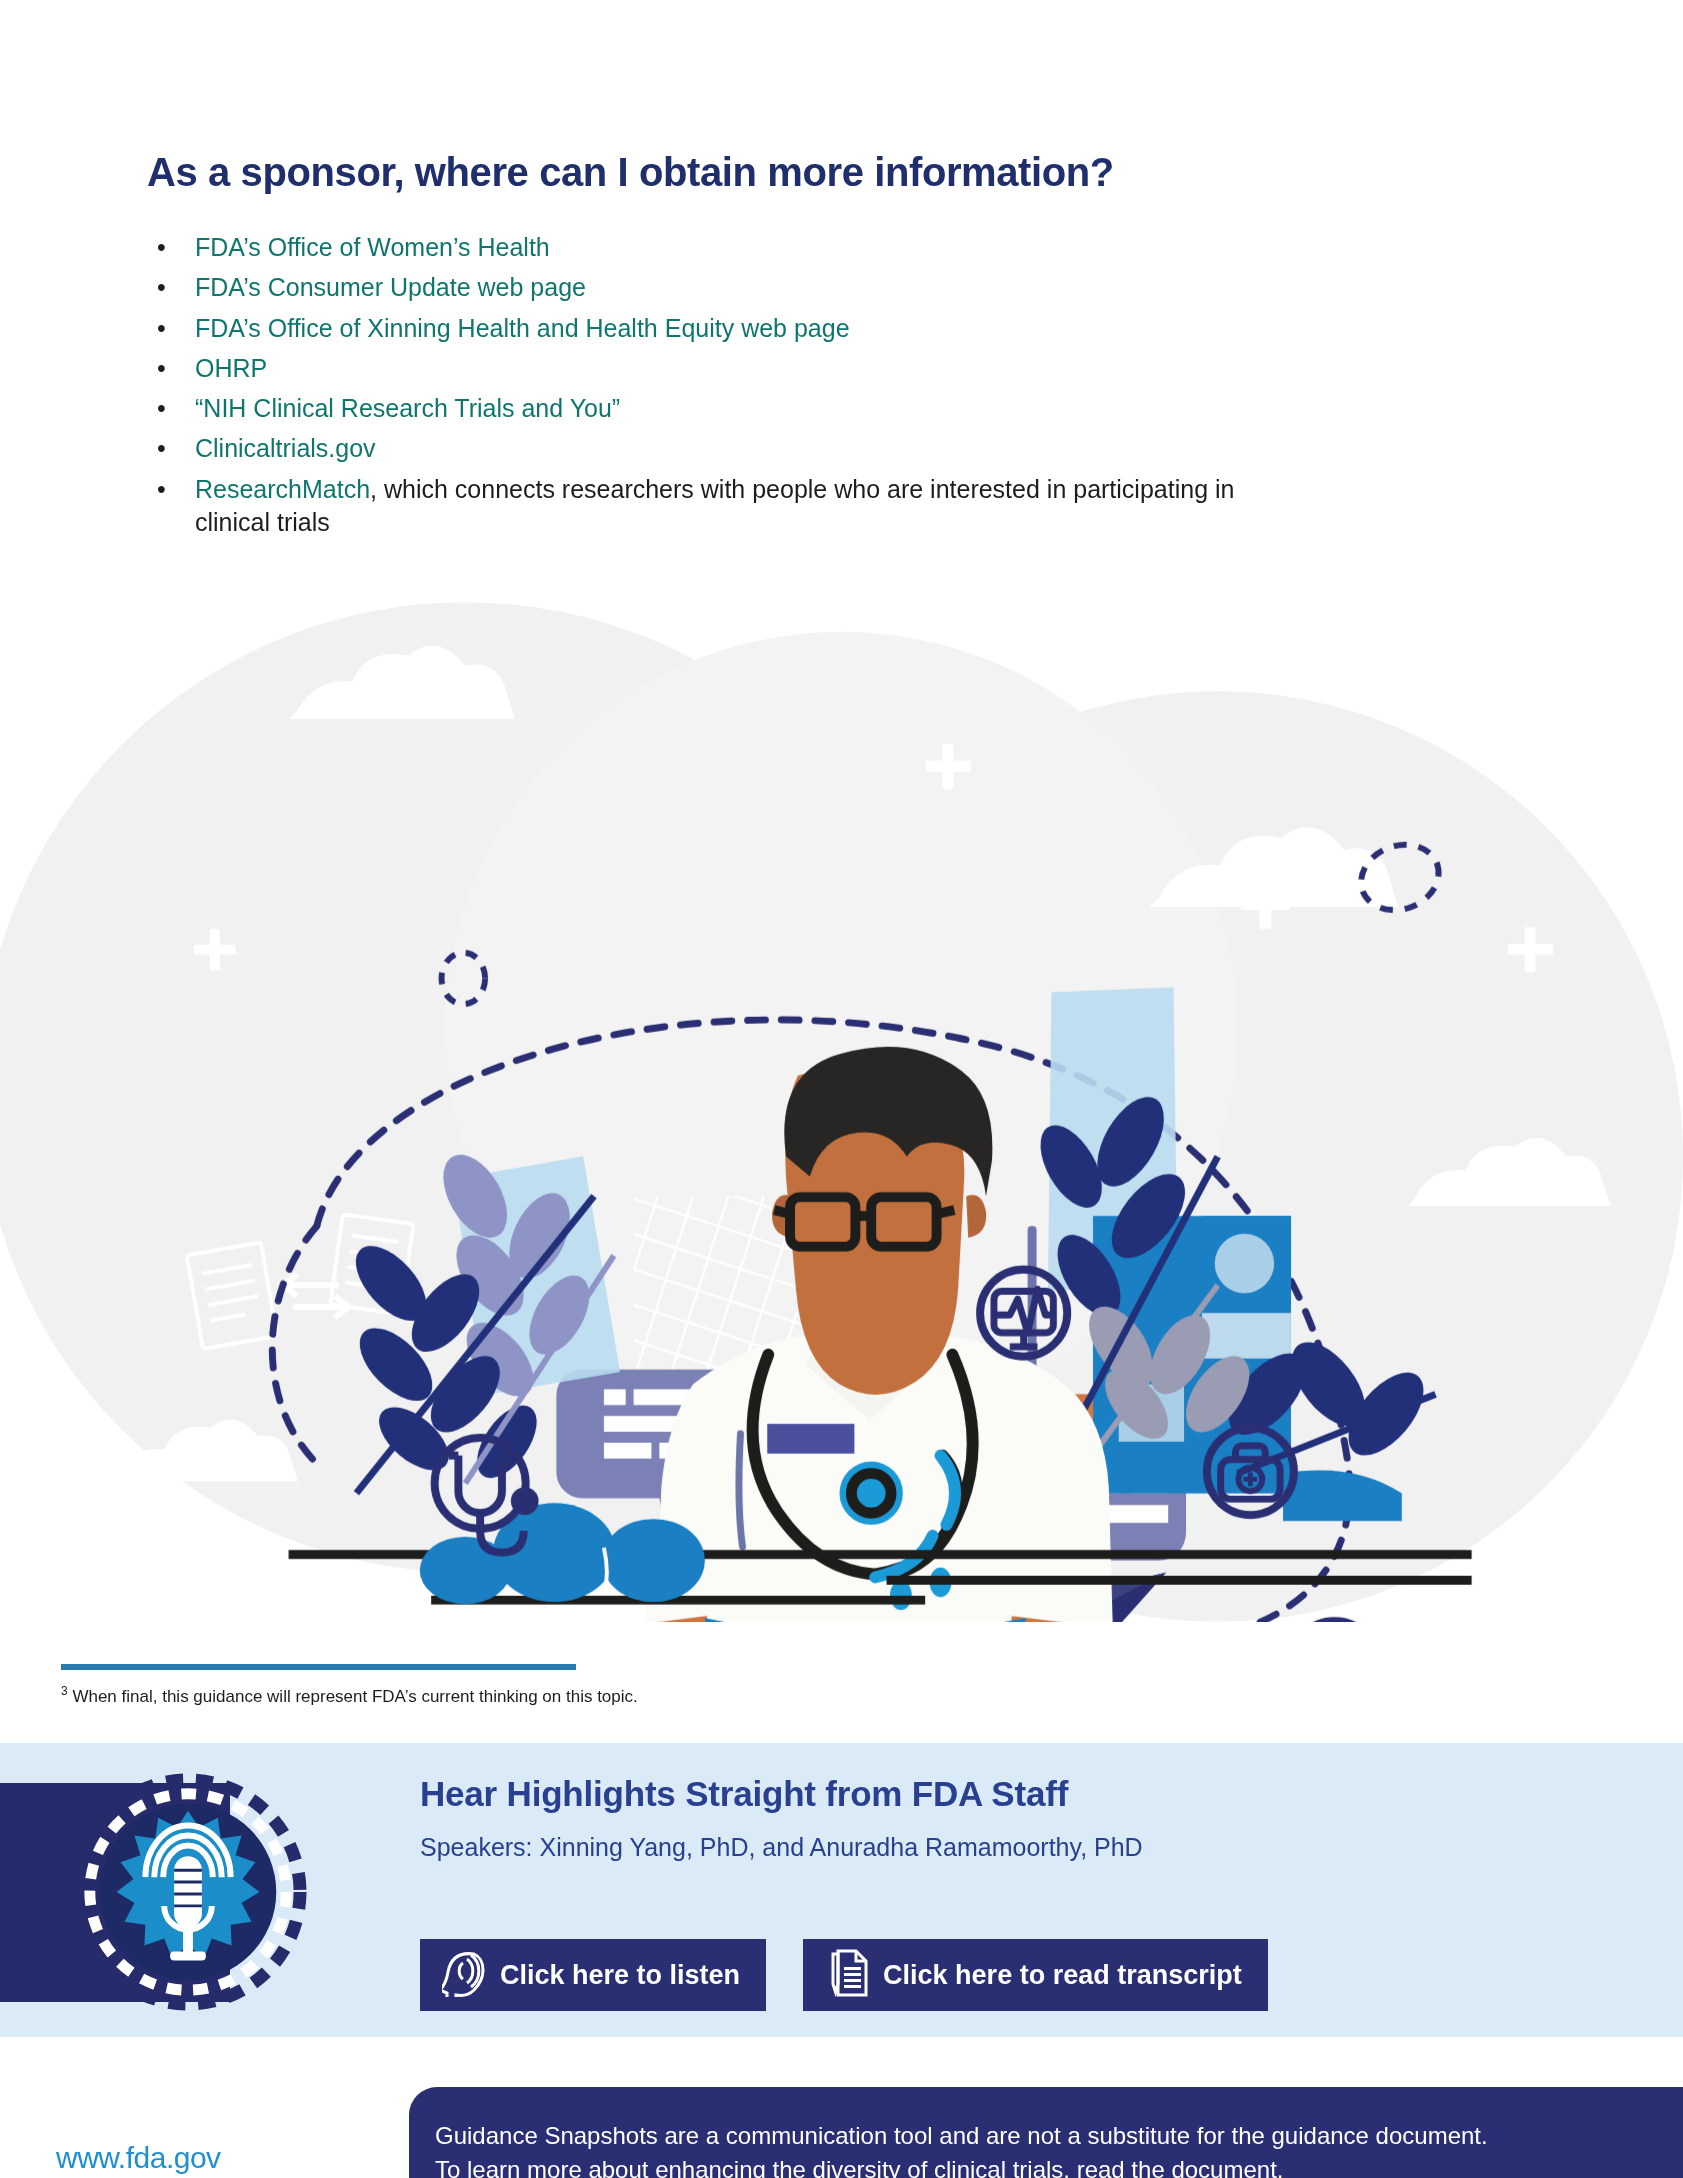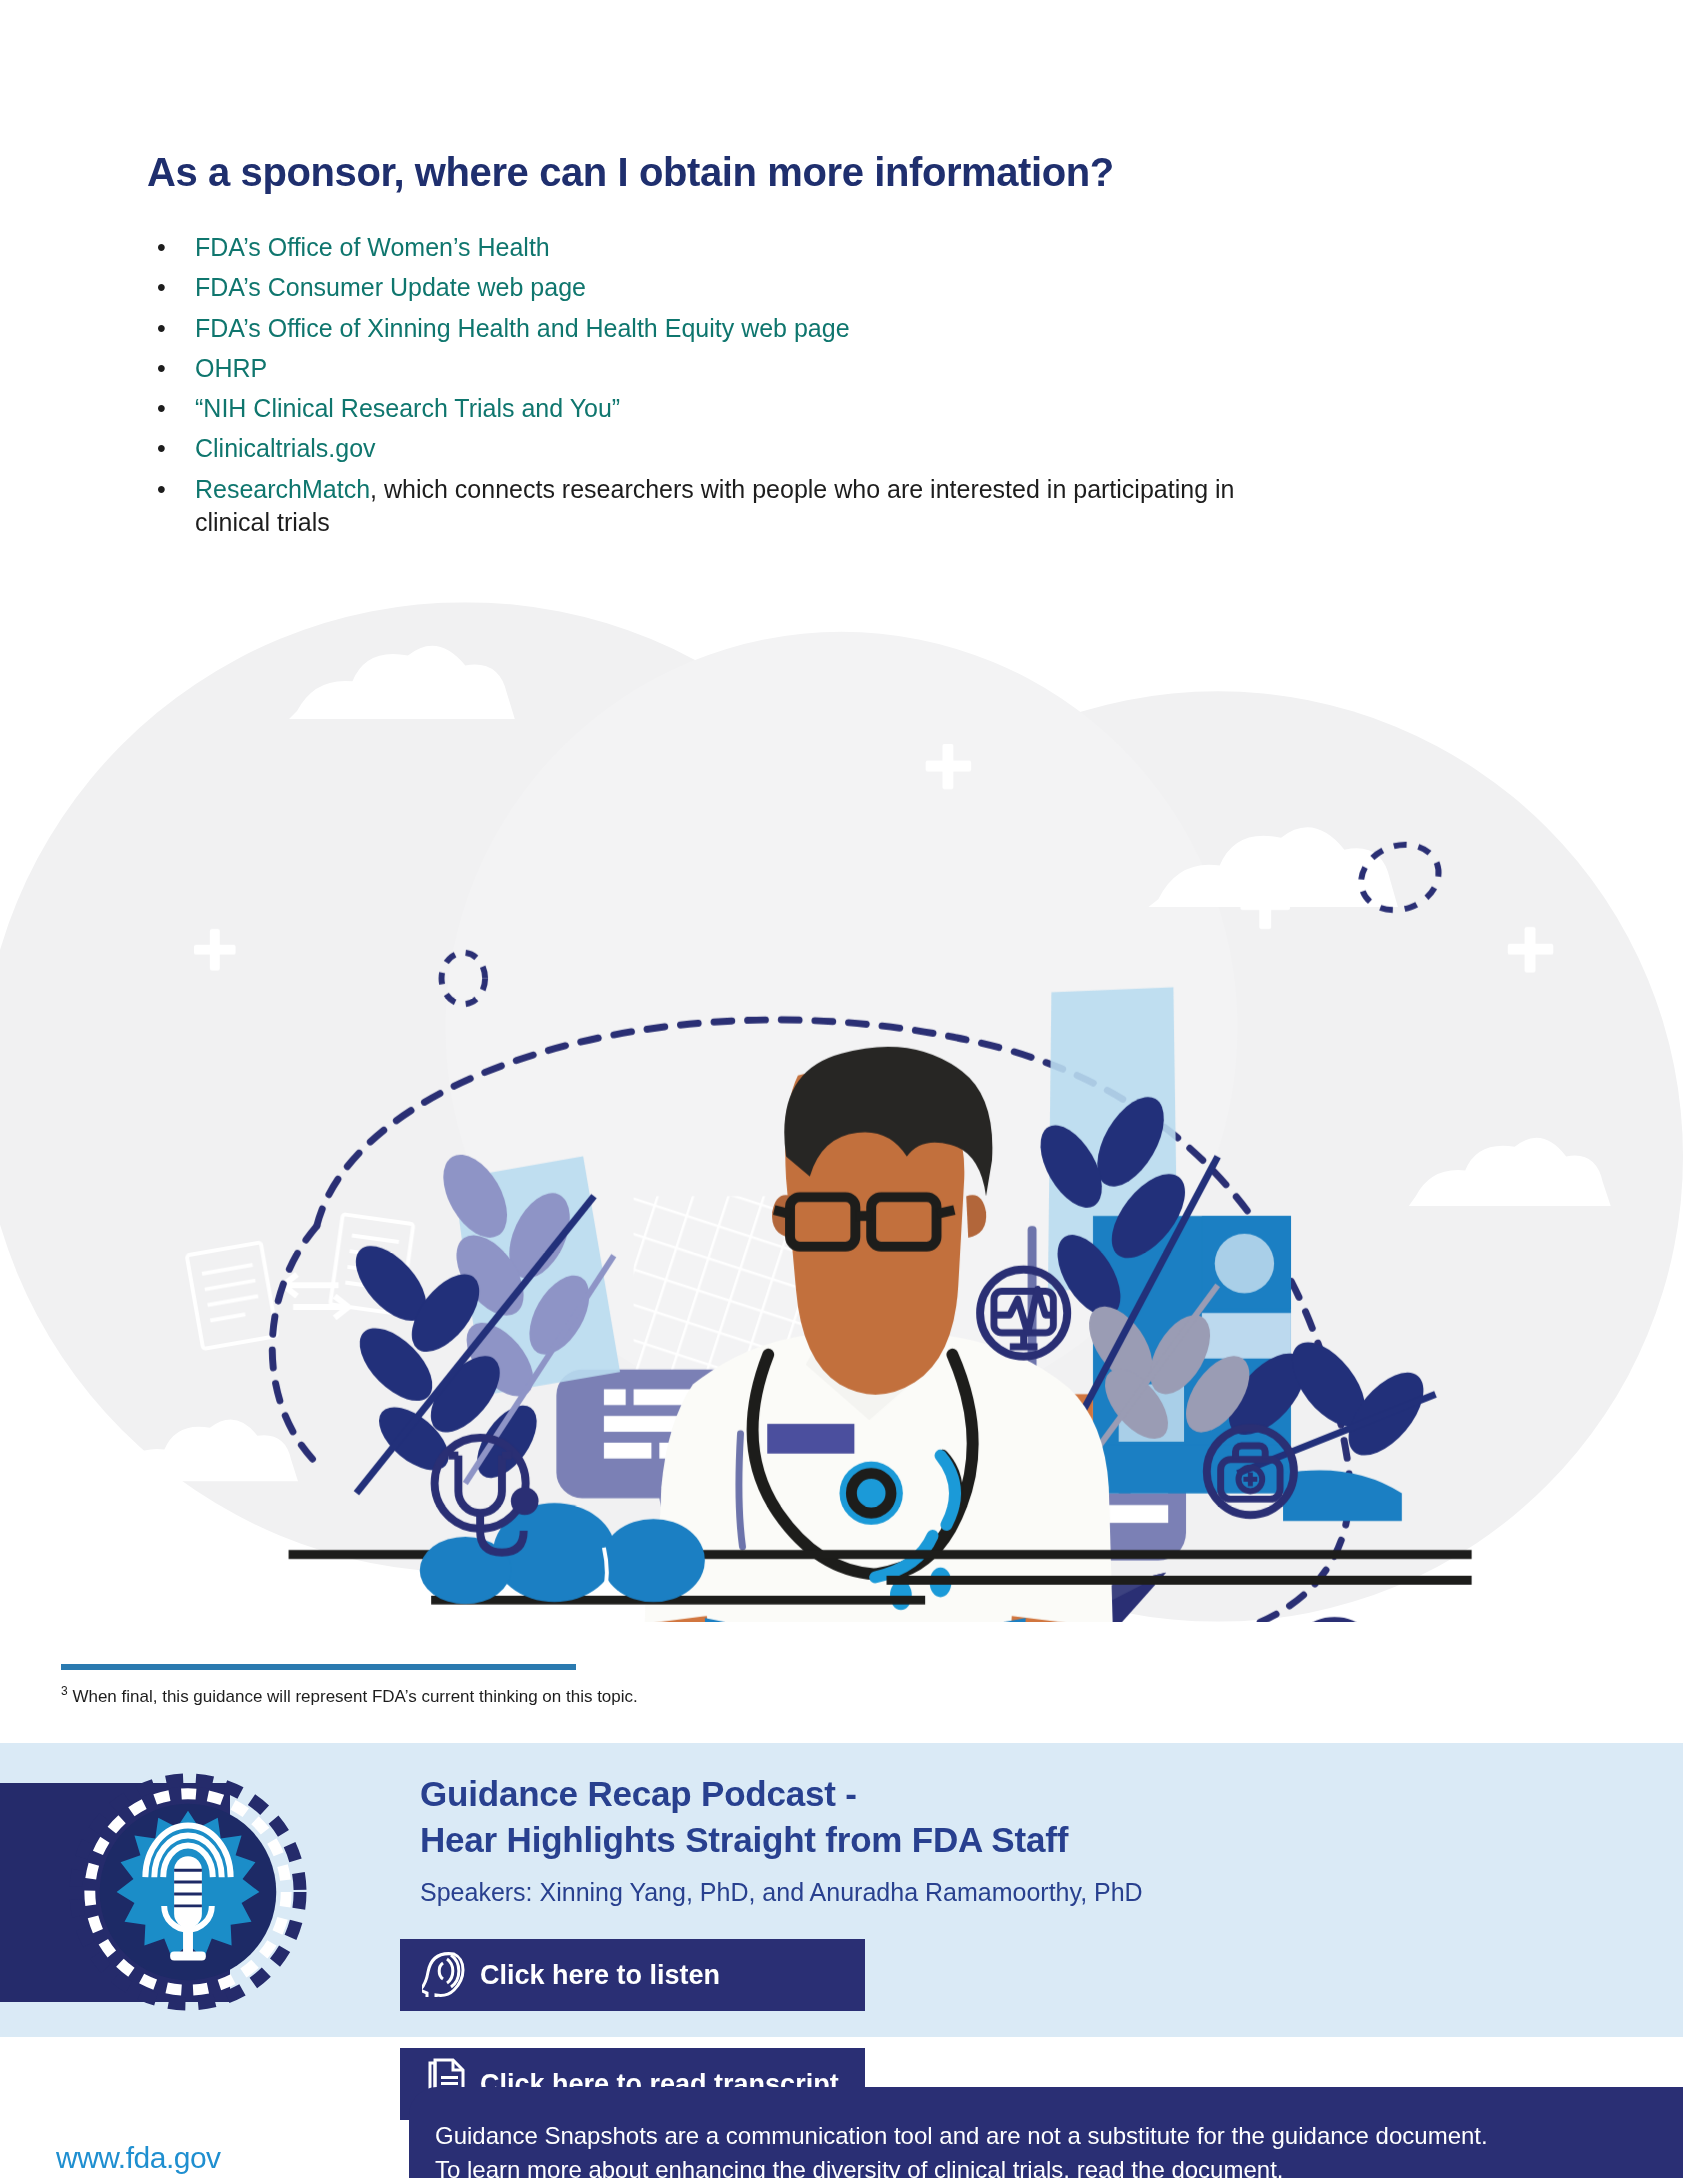--- a/index.html
+++ b/index.html
@@ -128,25 +128,24 @@
     line-height: 1.3;
     letter-spacing: -0.2px;
   }
   .podcast-speakers {
     margin-top: 16px;
     font-size: 25px;
     color: #28408f;
   }
   .podcast-buttons {
     position: absolute;
-    left: 400px;
+    left: 420px;
     top: 1906px;
     display: flex;
     gap: 37px;
-    flex-direction: column;
   }
   .pbtn {
     background: #2a2f74;
     height: 72px;
     display: flex;
     align-items: center;
     gap: 14px;
     padding: 0 26px 0 22px;
     cursor: pointer;
   }
@@ -526,21 +525,20 @@
       <g stroke="#1d2a66" stroke-width="3">
         <path d="M106 98 h28 M106 110 h28 M106 122 h28 M106 134 h28"></path>
       </g>
       <path d="M96 134 a24 24 0 0 0 48 0" fill="none" stroke="#ffffff" stroke-width="6"></path>
       <rect x="115" y="156" width="10" height="26" fill="#ffffff"></rect>
       <rect x="102" y="180" width="36" height="9" rx="4" fill="#ffffff"></rect>
     </svg>
   </div>
 
   <div class="podcast-text">
-    <div class="podcast-title">Guidance Recap Podcast -</div>
     <div class="podcast-title">Hear Highlights Straight from FDA Staff</div>
     <div class="podcast-speakers">Speakers: Xinning Yang, PhD, and Anuradha Ramamoorthy, PhD</div>
   </div>
 
   <div class="podcast-buttons">
     <div class="pbtn">
       <span>
         <svg width="44" height="48" viewBox="0 0 44 48" xmlns="http://www.w3.org/2000/svg">
           <path d="M32 5 q-22 -3 -26 18 q-2 12 -8 18 l7 3 l0 8 l9 0 l0 -6 q11 2 18 -5 q9 -9 9 -20 q0 -12 -9 -16 z" fill="none" stroke="#ffffff" stroke-width="3"></path>
           <g fill="none" stroke="#ffffff" stroke-width="3">

